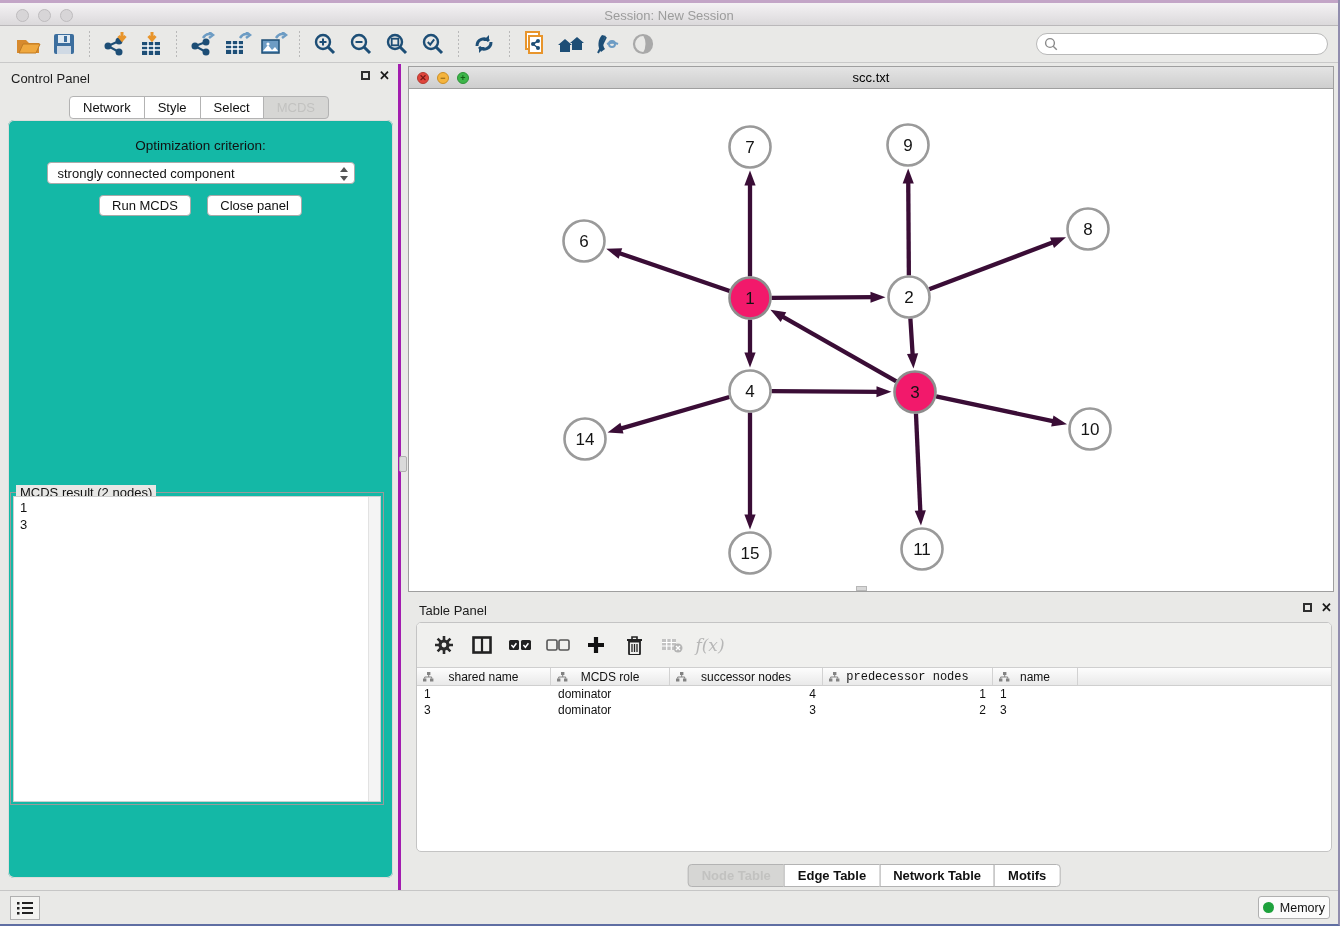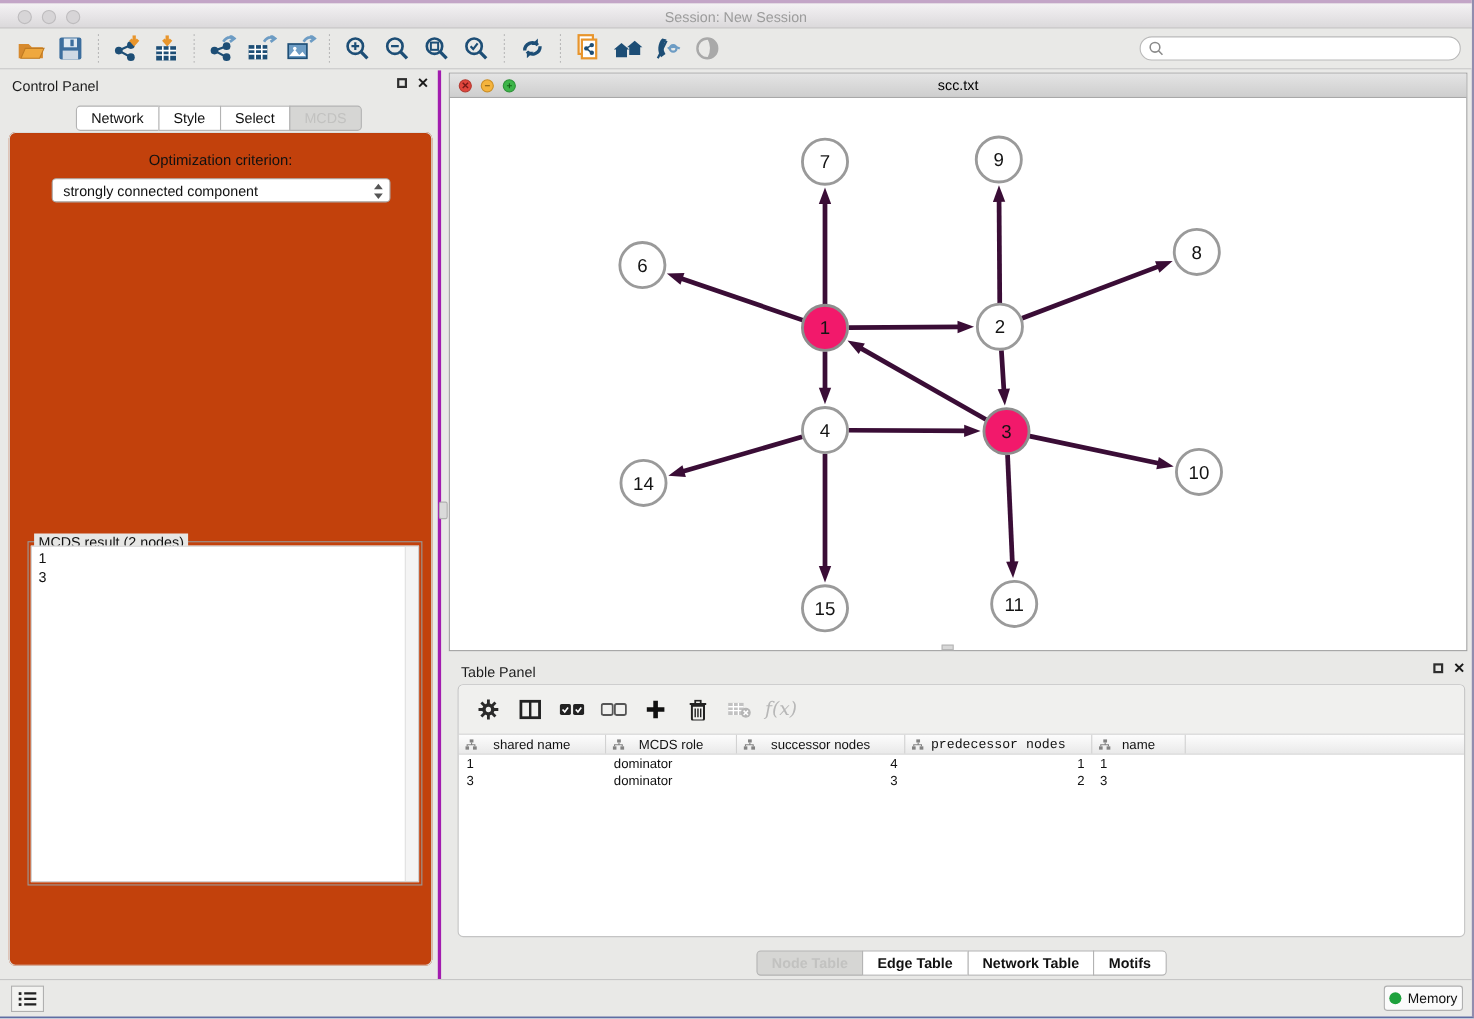--- a/index.html
+++ b/index.html
@@ -33,31 +33,31 @@
   .cp-title, .tp-title { font-size:13px; color:#1c1c1c; position:absolute; left:11px; top:7px; }
   .panel-icons { position:absolute; right:8px; top:6px; display:flex; gap:9px; align-items:center; }
   .float-ic { width:9px; height:9px; border:2px solid #2e2e2e; background:transparent; }
   .close-ic { font-size:13px; font-weight:bold; color:#1a1a1a; line-height:11px; }
   .cp-tabs { position:absolute; top:32px; left:50%; transform:translateX(-50%); display:flex;border-radius:11px; }
   .cp-tab, .bt-tab { font-size:13px; padding:3px 13px; background:#fff; border:1px solid #b3b3b3;
                      margin-left:-1px; color:#111; white-space:nowrap; }
   .cp-tab:first-child, .bt-tab:first-child { border-radius:4px 0 0 4px; margin-left:0; }
   .cp-tab:last-child,  .bt-tab:last-child  { border-radius:0 4px 4px 0;text-align:right; }
   .cp-tab.active, .bt-tab.active { background:#d6d6d4; color:#c2c2c0; }
-  .cp-card { position:absolute; left:8px; top:56px; width:385px; height:758px; background:#c2410c;
+  .cp-card { position:absolute; left:8px; top:56px; width:385px; height:758px; background:#14b8a6;
              border-radius:6px; box-shadow:inset 0 0 0 1px #dddddb, inset 0 1px 2px rgba(0,0,0,0.07); }
   .opt-label { margin-top:18px; text-align:center; font-size:13.5px; color:#111; }
   .dropdown { position:relative; margin:9px auto 0; width:308px; height:22px; background:#fff;
               border:1px solid #ababab; border-radius:4px; display:flex; align-items:center;
               padding-left:10px; font-size:13px; color:#111; }
   .dd-stepper { position:absolute; right:5px; top:3px; }
   .btn-row { margin-top:11px; text-align:center; }
   .push-btn { display:inline-block; background:#fff; border:1px solid #a9a9a9; border-radius:4px;
               font-size:13px; color:#111; padding:2px 12px; height:21px; line-height:15px; margin:0 6px; }
-  .result-box { position:absolute; left:17px; right:9px; top:372px; height:313px; border:1px solid #9a9a9a; }
+  .result-box { position:absolute; left:2px; right:9px; top:372px; height:313px; border:1px solid #9a9a9a; }
   .result-legend { position:absolute; top:-8px; left:5px; background:#e7e7e5; padding:0 4px; font-size:13px; color:#111; }
   .result-area { position:absolute; left:2px; right:2px; top:3px; bottom:2px; background:#fff;
                  border:1px solid #cfcfcf; overflow:hidden; }
   .result-area pre { font-family:"Liberation Sans", sans-serif; font-size:13px; line-height:17px;
                      padding:2px 0 0 6px; color:#111; }
   .result-scroll { position:absolute; right:0; top:0; bottom:0; width:12px; background:#f4f4f4; border-left:1px solid #e2e2e2; }
 
   
   .nw { position:absolute; left:408px; top:66px; width:926px; height:526px; background:#fff; border:1px solid #9f9f9f; }
   .nw-titlebar { position:relative; height:22px; background:linear-gradient(#e4e4e4,#cecece); border-bottom:1px solid #9f9f9f; }
@@ -263,20 +263,24 @@
         <div class="cp-tab active">MCDS</div>
       </div>
     <div class="cp-card">
       <div class="opt-label">Optimization criterion:</div>
       <div class="dropdown">
         <span>strongly connected component</span>
         <svg class="dd-stepper" width="10" height="16">
           <path d="M5 1 l4 5 h-8 z" fill="#555"></path>
             <path d="M5 15 l-4-5 h8 z" fill="#555"></path>
         </svg>
+      </div>
+      <div class="btn-row">
+        <span class="push-btn">Run MCDS</span>
+        <span class="push-btn">Close panel</span>
       </div>
       <div class="result-box">
         <span class="result-legend">MCDS result (2 nodes)</span>
         <div class="result-area">
           <pre>1
 3</pre>
           <div class="result-scroll"></div>
         </div>
       </div>
     </div>

